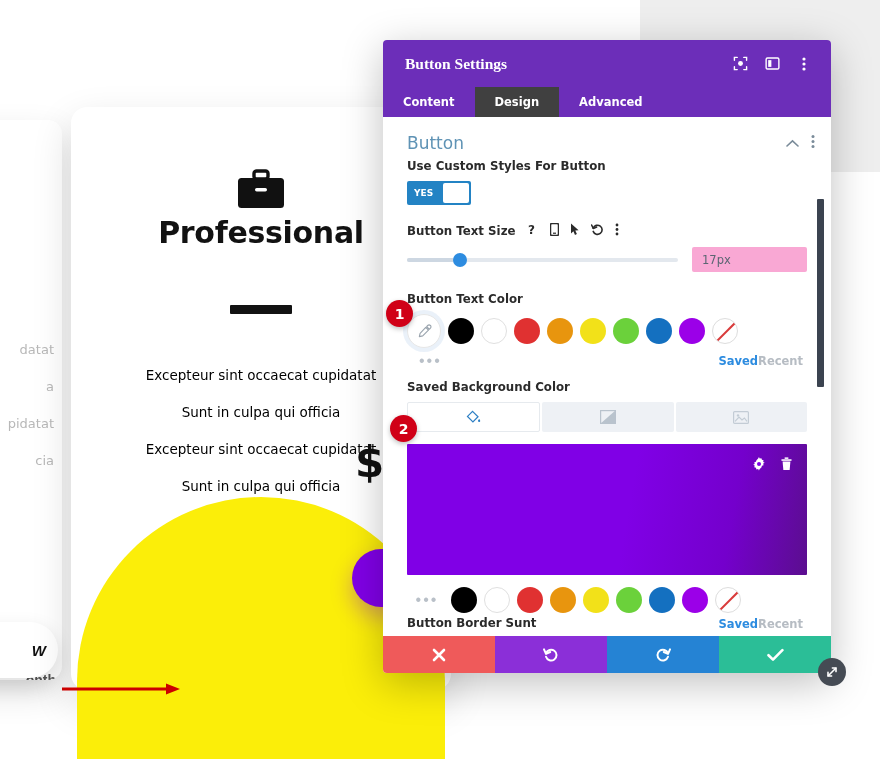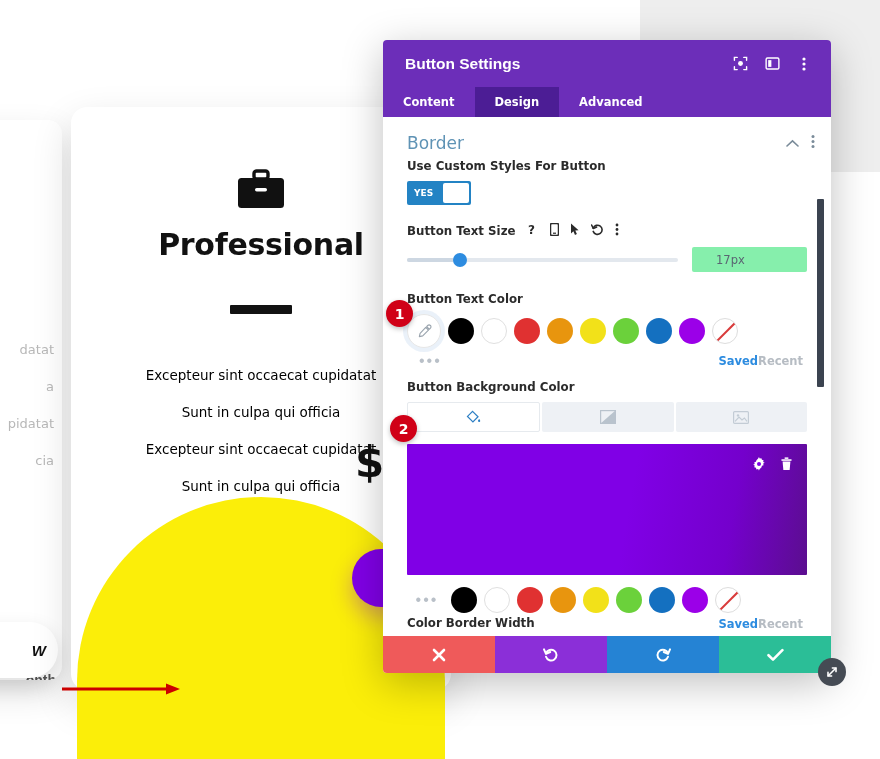--- a/index.html
+++ b/index.html
@@ -59,21 +59,21 @@
     width: 368px; height: 300px;
     background: #FBEE09;
     border-radius: 184px 184px 26px 26px;
     z-index: 2;
   }
   .briefcase {
     position: absolute; left: 0; right: 0; top: 62px;
     display: flex; justify-content: center;
   }
   .plan-title {
-    position: absolute; left: 0; right: 0; top: 120px;
+    position: absolute; left: 0; right: 0; top: 108px;
     text-align: center; font-size: 30px; font-weight: 700; color: #121212;
     letter-spacing: -0.3px; font-family: "DejaVu Sans", sans-serif;
   }
   .divider-bar {
     position: absolute; left: 50%; top: 198px; margin-left: -31px;
     width: 62px; height: 9px; background: #121212; border-radius: 1px;
   }
   .features {
     position: absolute; left: 0; right: 0; top: 250px;
   }
@@ -109,31 +109,31 @@
     position: absolute; left: 383px; top: 40px; width: 448px; height: 633px;
     background: #ffffff;
     box-shadow: 0 10px 40px rgba(0,0,0,0.25);
     border-radius: 4px; overflow: hidden; z-index: 20;
   }
   .modal-header {
     height: 47px; background: #6C2EB9; display: flex; align-items: center;
     padding: 0 14px 0 22px;
   }
   .modal-title { color: #ffffff; font-size: 15.5px; font-weight: 700; flex: 1;
-    font-family: Liberation Sans, sans-serif; }
+    font-family: Liberation Serif, serif; }
   .hdr-icon { width: 26px; height: 26px; display: flex; align-items: center;
     justify-content: center; margin-left: 6px; cursor: pointer; }
   .tabs { height: 30px; background: #6C2EB9; display: flex; }
   .tab {
     padding: 0 20px; height: 30px; display: flex; align-items: center;
     color: #ffffff; font-size: 11.5px; font-weight: 700; cursor: pointer;
     font-family: "DejaVu Sans", sans-serif;
     text-align: right;
   }
-  .tab.active { background: #4c1d95; }
+  .tab.active { background: #404040; }
 
   .modal-body {
     position: absolute; left: 0; top: 77px; right: 0; bottom: 37px;
     background: #ffffff; overflow: hidden;
   }
   .sec-head {
     display: flex; align-items: center; padding: 16px 16px 6px 24px;
   }
   .sec-title { color: #5f93b5; font-size: 17px; flex: 1; font-family: "DejaVu Sans", sans-serif;}
   .sec-ico { margin-left: 12px; cursor: pointer; color:#7a8b99; }
@@ -159,22 +159,22 @@
   .slider-track {
     flex: 1; height: 4px; background: #e3e8ee; border-radius: 2px; position: relative;
     cursor: pointer;
   }
   .slider-fill { position:absolute; left:0; top:0; height:4px; background:#cdd7e2; width:18%; border-radius:2px;}
   .slider-knob {
     position: absolute; left: 17%; top: -5px; width: 14px; height: 14px;
     background: #2D8CE0; border-radius: 50%;
   }
   .size-box {
-    width: 115px; height: 25px; background: #86efac; border: none;
-    font-size: 11.5px; color: #5a6572; padding-left: 24px; border-radius: 2px;
+    width: 115px; height: 25px; background: #f9a8d4; border: none;
+    font-size: 11.5px; color: #5a6572; padding-left: 10px; border-radius: 2px;
     font-family: "DejaVu Sans", sans-serif;
   }
 
   .swatch-row { display: flex; align-items: center; gap: 7px; }
   .sw { width: 26px; height: 26px; border-radius: 50%; cursor: pointer; flex-shrink: 0;}
   .sw.white { background:#fff; border: 1px solid #e0e0e0; }
   .sw.none {
     background: #ffffff; border: 1px solid #ddd; position: relative; overflow: hidden;
   }
   .sw.none::after {
@@ -312,21 +312,21 @@
 
     <div class="tabs">
       <div class="tab">Content</div>
       <div class="tab active">Design</div>
       <div class="tab">Advanced</div>
     </div>
 
     <div class="modal-body">
 
       <div class="sec-head">
-        <div class="sec-title">Border</div>
+        <div class="sec-title">Button</div>
         <div class="sec-ico">
           <svg width="13" height="9" viewBox="0 0 13 9">
               <path d="M1 7L6.5 1.8 12 7" fill="none" stroke="#7a8b99" stroke-width="1.6" stroke-linecap="round"></path>
             </svg>
         </div>
         <div class="sec-ico">
           <svg width="4" height="15" viewBox="0 0 4 15">
               <circle cx="2" cy="2.5" r="1.5" fill="#7a8b99"></circle>
               <circle cx="2" cy="7.5" r="1.5" fill="#7a8b99"></circle>
               <circle cx="2" cy="12.5" r="1.5" fill="#7a8b99"></circle>
@@ -407,21 +407,21 @@
         <div class="dots-row">
           <span class="dots">•••</span>
           <span class="saved-recent">
             <span class="saved">Saved</span>
             <span class="recent">Recent</span>
           </span>
         </div>
       </div>
 
       <div class="field" style="margin-top:10px">
-        <div class="flabel">Button Background Color</div>
+        <div class="flabel">Saved Background Color</div>
         <div class="bgtabs">
           <div class="bgtab active">
             <svg width="15" height="15" viewBox="0 0 16 16">
               <path d="M7 1.4 12.8 7.2 7.4 12.6 1.6 6.8z" fill="none" stroke="#2D7FC4" stroke-width="1.3"></path>
               <path d="M14.2 9.6c1 1.5 1.3 2.3.6 3-.6.6-1.6.3-2-.5-.4-.8.4-1.6 1.4-2.5z" fill="#2D7FC4"></path>
             </svg>
           </div>
           <div class="bgtab">
             <svg width="16" height="14" viewBox="0 0 16 14">
               <rect x="0.6" y="0.6" width="14.8" height="12.8" fill="none" stroke="#b9c3cd" stroke-width="1.2"></rect>
@@ -470,21 +470,21 @@
           <div class="sw none"></div>
         </div>
         <div class="dots-row">
           <span class="saved-recent" style="margin-left:auto">
             <span class="saved">Saved</span>
             <span class="recent">Recent</span>
           </span>
         </div>
       </div>
 
-      <div class="border-width-lbl">Color Border Width</div>
+      <div class="border-width-lbl">Button Border Sunt</div>
       <div class="vscroll"></div>
     </div>
 
     <div class="modal-footer">
       <div class="foot-btn foot-cancel">
         <svg width="14" height="14" viewBox="0 0 14 14">
             <path d="M2 2L12 12M12 2L2 12" stroke="#fff" stroke-width="2.6" stroke-linecap="round"></path>
           </svg>
       </div>
       <div class="foot-btn foot-undo">

